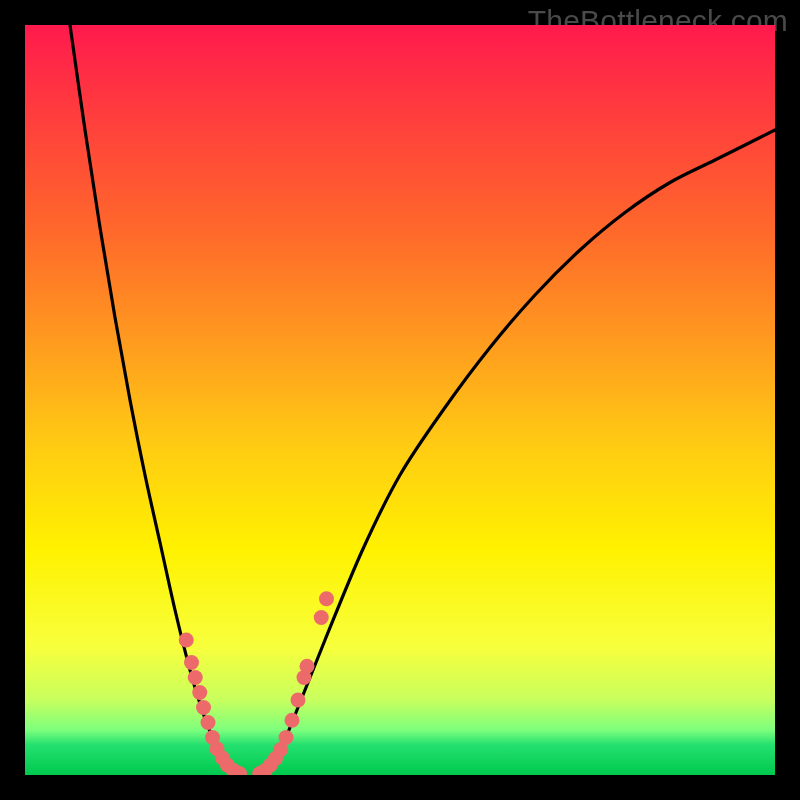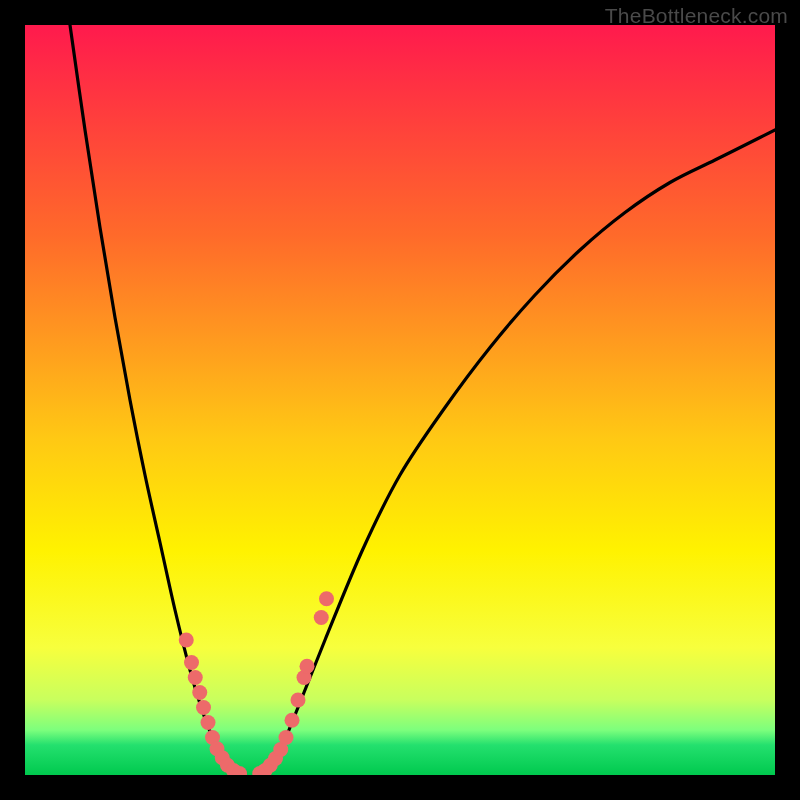--- a/index.html
+++ b/index.html
@@ -46,21 +46,21 @@
     left: 0;
     top: 0;
     width: 750px;
     height: 750px;
   }
   .watermark {
     position: absolute;
     top: 4px;
     right: 12px;
     color: #4a4a4a;
-    font-size: 21px;
+    font-size: 30px;
     font-weight: 500;
     letter-spacing: 0.2px;
     user-select: none;
   }
 </style>
 </head>
 <body>
 
 <div class="watermark">TheBottleneck.com</div>
 

